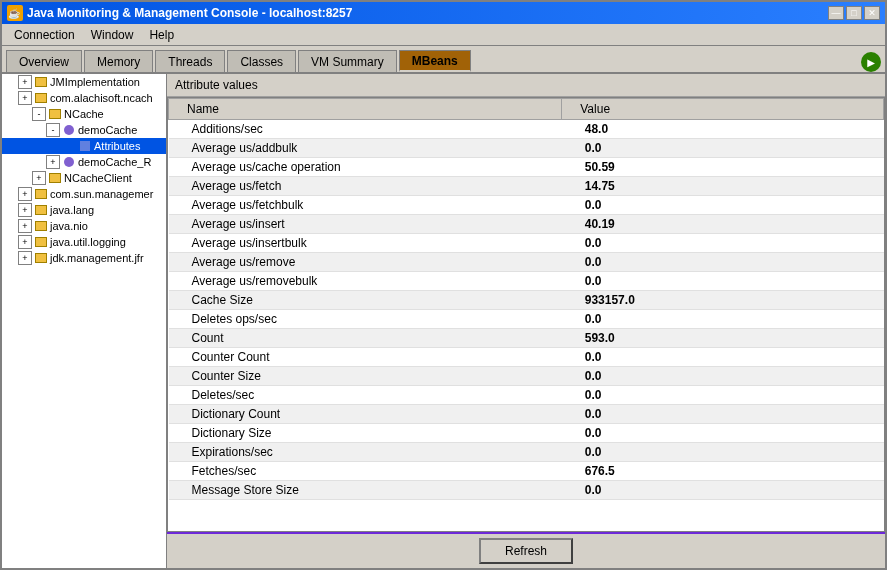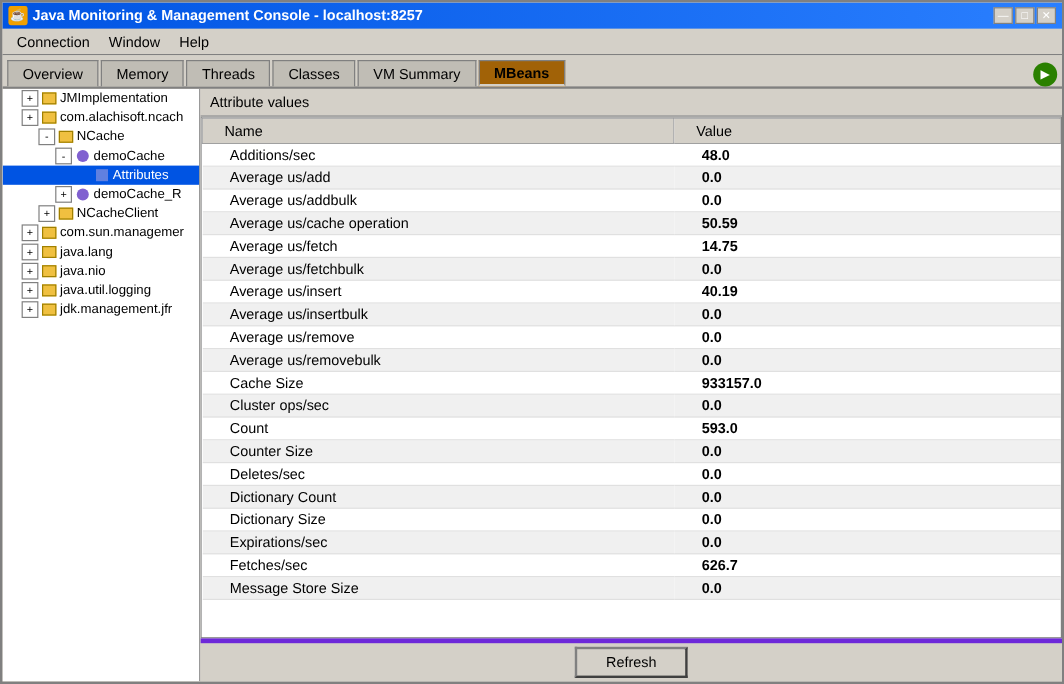--- a/index.html
+++ b/index.html
@@ -197,21 +197,21 @@
     }
     tbody td:first-child { width: 55%; }
     tbody td:last-child { font-weight: bold; }
 
     .bottom-bar {
       display: flex;
       justify-content: center;
       align-items: center;
       padding: 4px;
       background: #d4d0c8;
-      border-top: 4px solid #6d28d9;
+      border-top: 2px solid #6d28d9;
       height: 36px;
     }
     .refresh-btn {
       padding: 4px 24px;
       background: #d4d0c8;
       border: 2px solid #808080;
       border-right-color: #404040;
       border-bottom-color: #404040;
       cursor: pointer;
       font-size: 12px;
@@ -381,24 +381,20 @@
               <th>Name</th>
               <th>Value</th>
             </tr>
           </thead>
           <tbody id="attr-table-body">
           <tr>
                 <td>Additions/sec</td>
                 <td>48.0</td>
               </tr>
               <tr>
-                <td>Average us/add</td>
-                <td>0.0</td>
-              </tr>
-              <tr>
                 <td>Average us/addbulk</td>
                 <td>0.0</td>
               </tr>
               <tr>
                 <td>Average us/cache operation</td>
                 <td>50.59</td>
               </tr>
               <tr>
                 <td>Average us/fetch</td>
                 <td>14.75</td>
@@ -421,28 +417,32 @@
               </tr>
               <tr>
                 <td>Average us/removebulk</td>
                 <td>0.0</td>
               </tr>
               <tr>
                 <td>Cache Size</td>
                 <td>933157.0</td>
               </tr>
               <tr>
-                <td>Cluster ops/sec</td>
+                <td>Deletes ops/sec</td>
                 <td>0.0</td>
               </tr>
               <tr>
                 <td>Count</td>
                 <td>593.0</td>
               </tr>
               <tr>
+                <td>Counter Count</td>
+                <td>0.0</td>
+              </tr>
+              <tr>
                 <td>Counter Size</td>
                 <td>0.0</td>
               </tr>
               <tr>
                 <td>Deletes/sec</td>
                 <td>0.0</td>
               </tr>
               <tr>
                 <td>Dictionary Count</td>
                 <td>0.0</td>
@@ -450,21 +450,21 @@
               <tr>
                 <td>Dictionary Size</td>
                 <td>0.0</td>
               </tr>
               <tr>
                 <td>Expirations/sec</td>
                 <td>0.0</td>
               </tr>
               <tr>
                 <td>Fetches/sec</td>
-                <td>626.7</td>
+                <td>676.5</td>
               </tr>
               <tr>
                 <td>Message Store Size</td>
                 <td>0.0</td>
               </tr>
             </tbody>
         </table>
       </div>
 
       <div class="bottom-bar">

